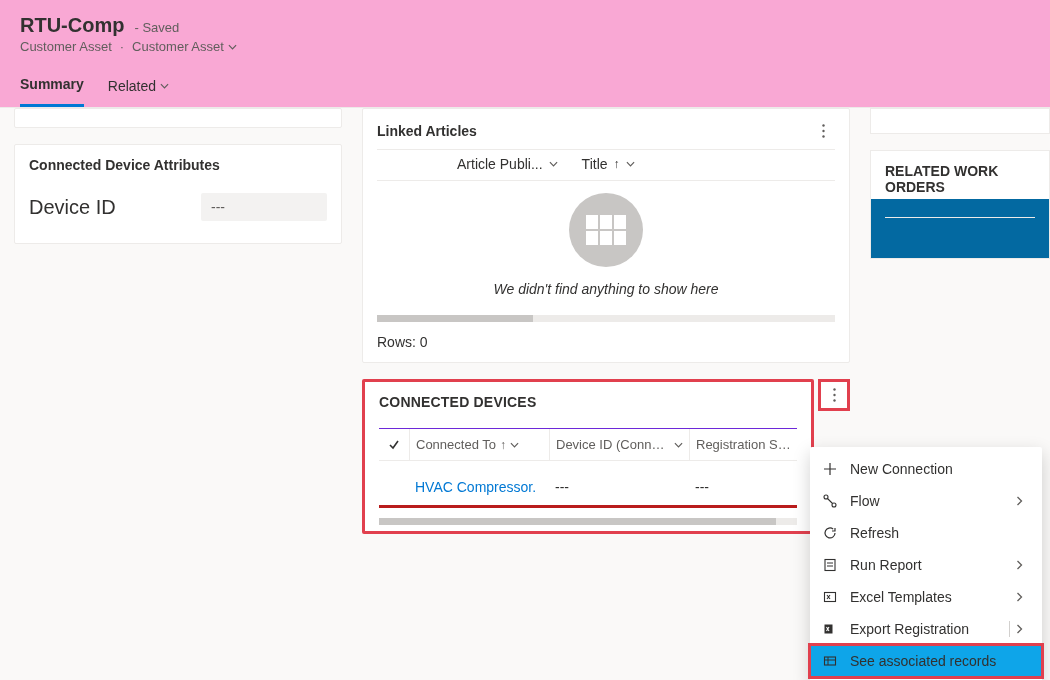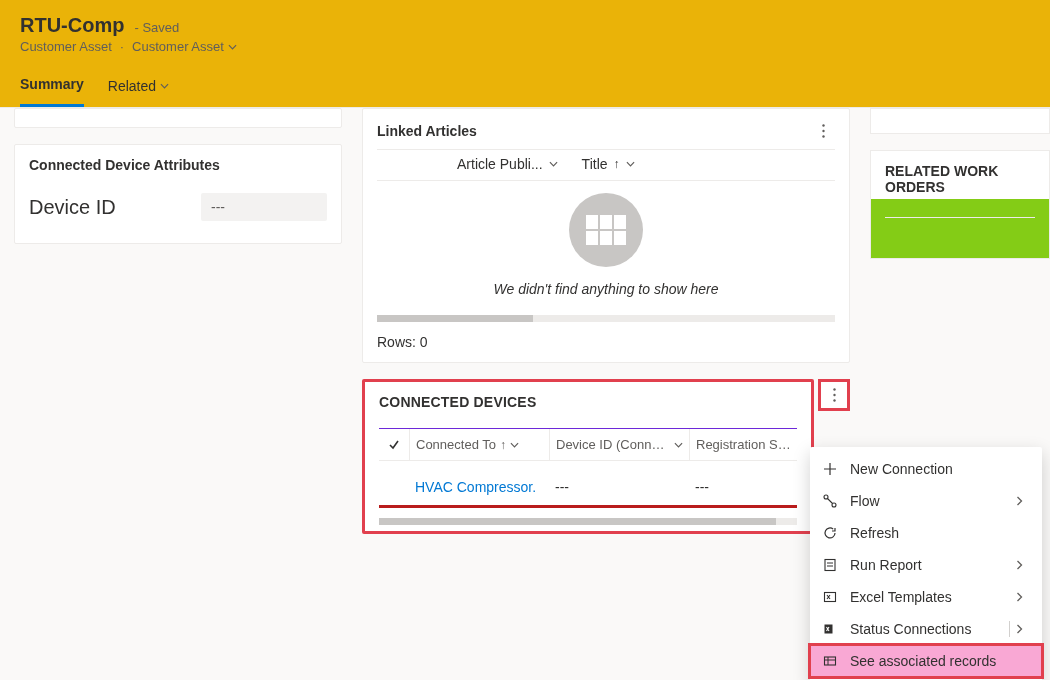--- a/index.html
+++ b/index.html
@@ -6,21 +6,21 @@
   html, body {
     margin: 0; padding: 0;
     font-family: "Segoe UI", -apple-system, sans-serif;
     font-size: 14px;
     color: #323130;
     background: #faf9f8;
     width: 1050px; height: 680px;
     overflow: hidden;
   }
   .page-header {
-    background: #eab308;
+    background: #f9a8d4;
     border-bottom: 1px solid #edebe9;
     padding: 14px 20px 0 20px;
   }
   .title-row { display: flex; align-items: baseline; gap: 10px; }
   .record-title { font-size: 20px; font-weight: 600; }
   .saved { font-size: 13px; color: #605e5c; }
   .subtitle-row { display: flex; align-items: center; gap: 8px; font-size: 13px; color: #605e5c; margin-top: 2px; }
   .subtitle-dropdown { display: inline-flex; align-items: center; gap: 4px; cursor: pointer; }
   .tabs { display: flex; gap: 24px; margin-top: 16px; }
   .tab { padding: 6px 0 12px 0; font-size: 14px; color: #323130; cursor: pointer; display: inline-flex; align-items: center; gap: 4px; }
@@ -70,39 +70,39 @@
   .cd-hcell:first-child { border-left: none; justify-content: center; }
   .cd-row { display: grid; grid-template-columns: 30px 140px 140px 1fr; align-items: center; margin: 0 14px; font-size: 14px; padding: 10px 0; border-bottom: 3px solid #b91c1c;}
   .cd-cell { padding: 0 6px; white-space: nowrap; overflow: hidden; text-overflow: ellipsis; }
   .link { color: #0078d4; cursor: pointer; }
   .sort-arrow { font-size: 12px; }
   .chev { font-size: 10px; color:#605e5c; }
   
   .right-stub { height: 26px; background:#fff; border:1px solid #edebe9; margin-bottom: 16px;}
   .right-header { font-weight: 600; font-size: 14px; padding: 12px 14px; background:#fff; border:1px solid #edebe9; border-bottom:none;}
   .right-div { height:1px; background:#edebe9; margin: 18px 14px 0 14px;}
-  .right-card { background:#84cc16; border:1px solid #edebe9; padding-bottom: 40px;}
+  .right-card { background:#0369a1; border:1px solid #edebe9; padding-bottom: 40px;}
 
   
   .context-menu {
     position: absolute;
     top: 447px;
     left: 810px;
     width: 232px;
     background: #fff;
     box-shadow: 0 6px 18px rgba(0,0,0,0.18);
     border-radius: 2px;
     padding: 6px 0;
     z-index: 10;
   }
   .menu-item { display: flex; align-items: center; gap: 12px; padding: 8px 12px; font-size: 14px; cursor: pointer; position: relative;}
   .menu-item .m-icon { width: 16px; height: 16px; display:inline-flex; align-items:center; justify-content:center; color:#323130; flex:none;}
   .menu-item .m-label { flex: 1; }
   .menu-item .m-chev { color: #605e5c; width:14px; text-align:center;}
-  .menu-highlight { outline: 3px solid #e1404e; outline-offset: -1px; background: #f9a8d4; }
+  .menu-highlight { outline: 3px solid #e1404e; outline-offset: -1px; background: #0ea5e9; }
   .menu-sep-chev { display:flex; gap:6px; align-items:center;}
   .vert-div { width:1px; height:16px; background:#d2d0ce;}
   
   svg { display:block; }
   .trunc { white-space:nowrap; overflow:hidden; text-overflow:ellipsis; max-width:100%;}
 </style>
 </head>
 <body>
 
 <div class="page-header">
@@ -321,21 +321,21 @@
         </svg>
       </span>
   </div>
   <div class="menu-item">
     <span class="m-icon">
         <svg width="14" height="14" viewBox="0 0 14 14">
           <rect x="1.5" y="2.5" width="8" height="9" fill="#323130"></rect>
           <path d="M3.5 5l2.5 4M6 5l-2.5 4" stroke="#fff" stroke-width="1.1"></path>
         </svg>
       </span>
-    <span class="m-label">Status Connections</span>
+    <span class="m-label">Export Registration</span>
     <span class="menu-sep-chev">
       <span class="vert-div"></span>
       <span class="m-chev">
           <svg width="7" height="10" viewBox="0 0 6 10">
             <path d="M1 1l4 4-4 4" fill="none" stroke="#605e5c" stroke-width="1.3"></path>
           </svg>
         </span>
     </span>
   </div>
   <div class="menu-item menu-highlight">

